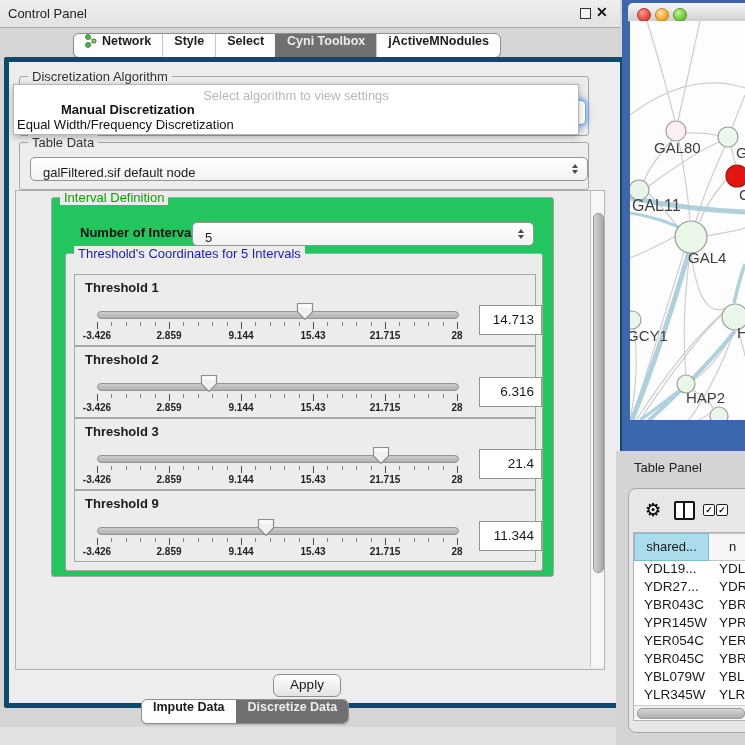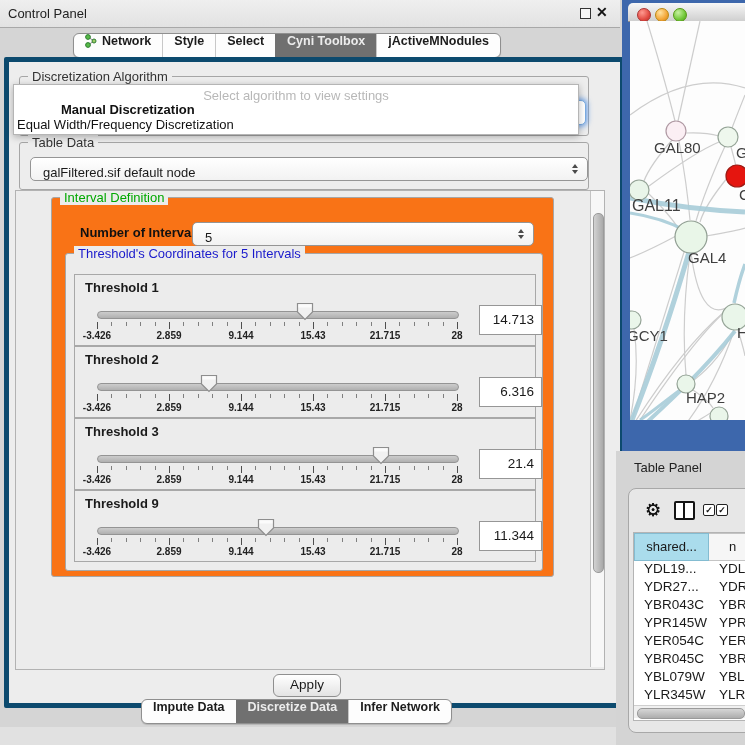--- a/index.html
+++ b/index.html
@@ -174,21 +174,21 @@
         <span>galFiltered.sif default node</span>
         <span class="spinner">
             <span class="tri-up"></span>
             <span class="tri-dn"></span>
           </span>
       </div>
     </div>
 
     <div class="scroll-area abs" style="left:6px;top:128px;">
 
-      <div class="group" style="left:35px;top:6px;width:501px;height:378px;background:#f97316;">
+      <div class="group" style="left:35px;top:6px;width:501px;height:378px;background:#22c55e;">
         <span class="group-label g-green" style="background:#ececec;">Interval Definition</span>
         <span class="bold-lbl" style="left:28px;top:27px;">Number of Intervals</span>
         <div class="combo" style="left:140px;top:24px;width:328px;height:22px;">
           <span>5</span>
           <span class="spinner">
               <span class="tri-up"></span>
               <span class="tri-dn"></span>
             </span>
         </div>
 
@@ -306,23 +306,20 @@
   </div>
 
   <div class="abs" style="left:141px;top:699px;" id="bottom-tabs">
       <div class="seg-strip">
         <div class="seg">
           <span>Impute Data</span>
         </div>
         <div class="seg sel">
           <span>Discretize Data</span>
         </div>
-        <div class="seg">
-          <span>Infer Network</span>
-        </div>
       </div>
     </div>
   <div class="abs bottom-band"></div>
 
   <div class="abs right-lower"></div>
   <div class="abs blue-frame"></div>
   <div class="abs net-titlebar">
     <span class="tl tl-red"></span>
     <span class="tl tl-yellow"></span>
     <span class="tl tl-green"></span>

